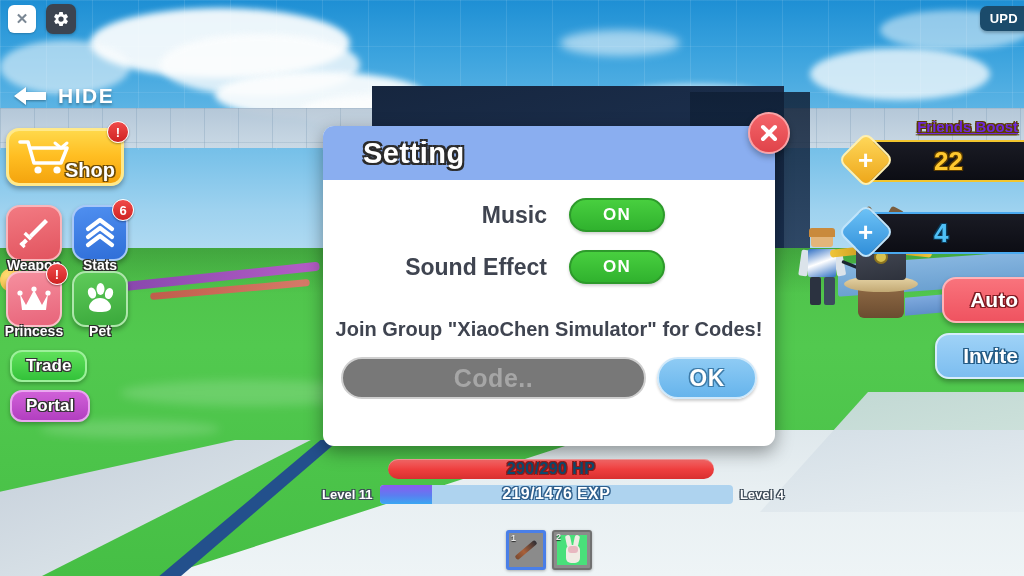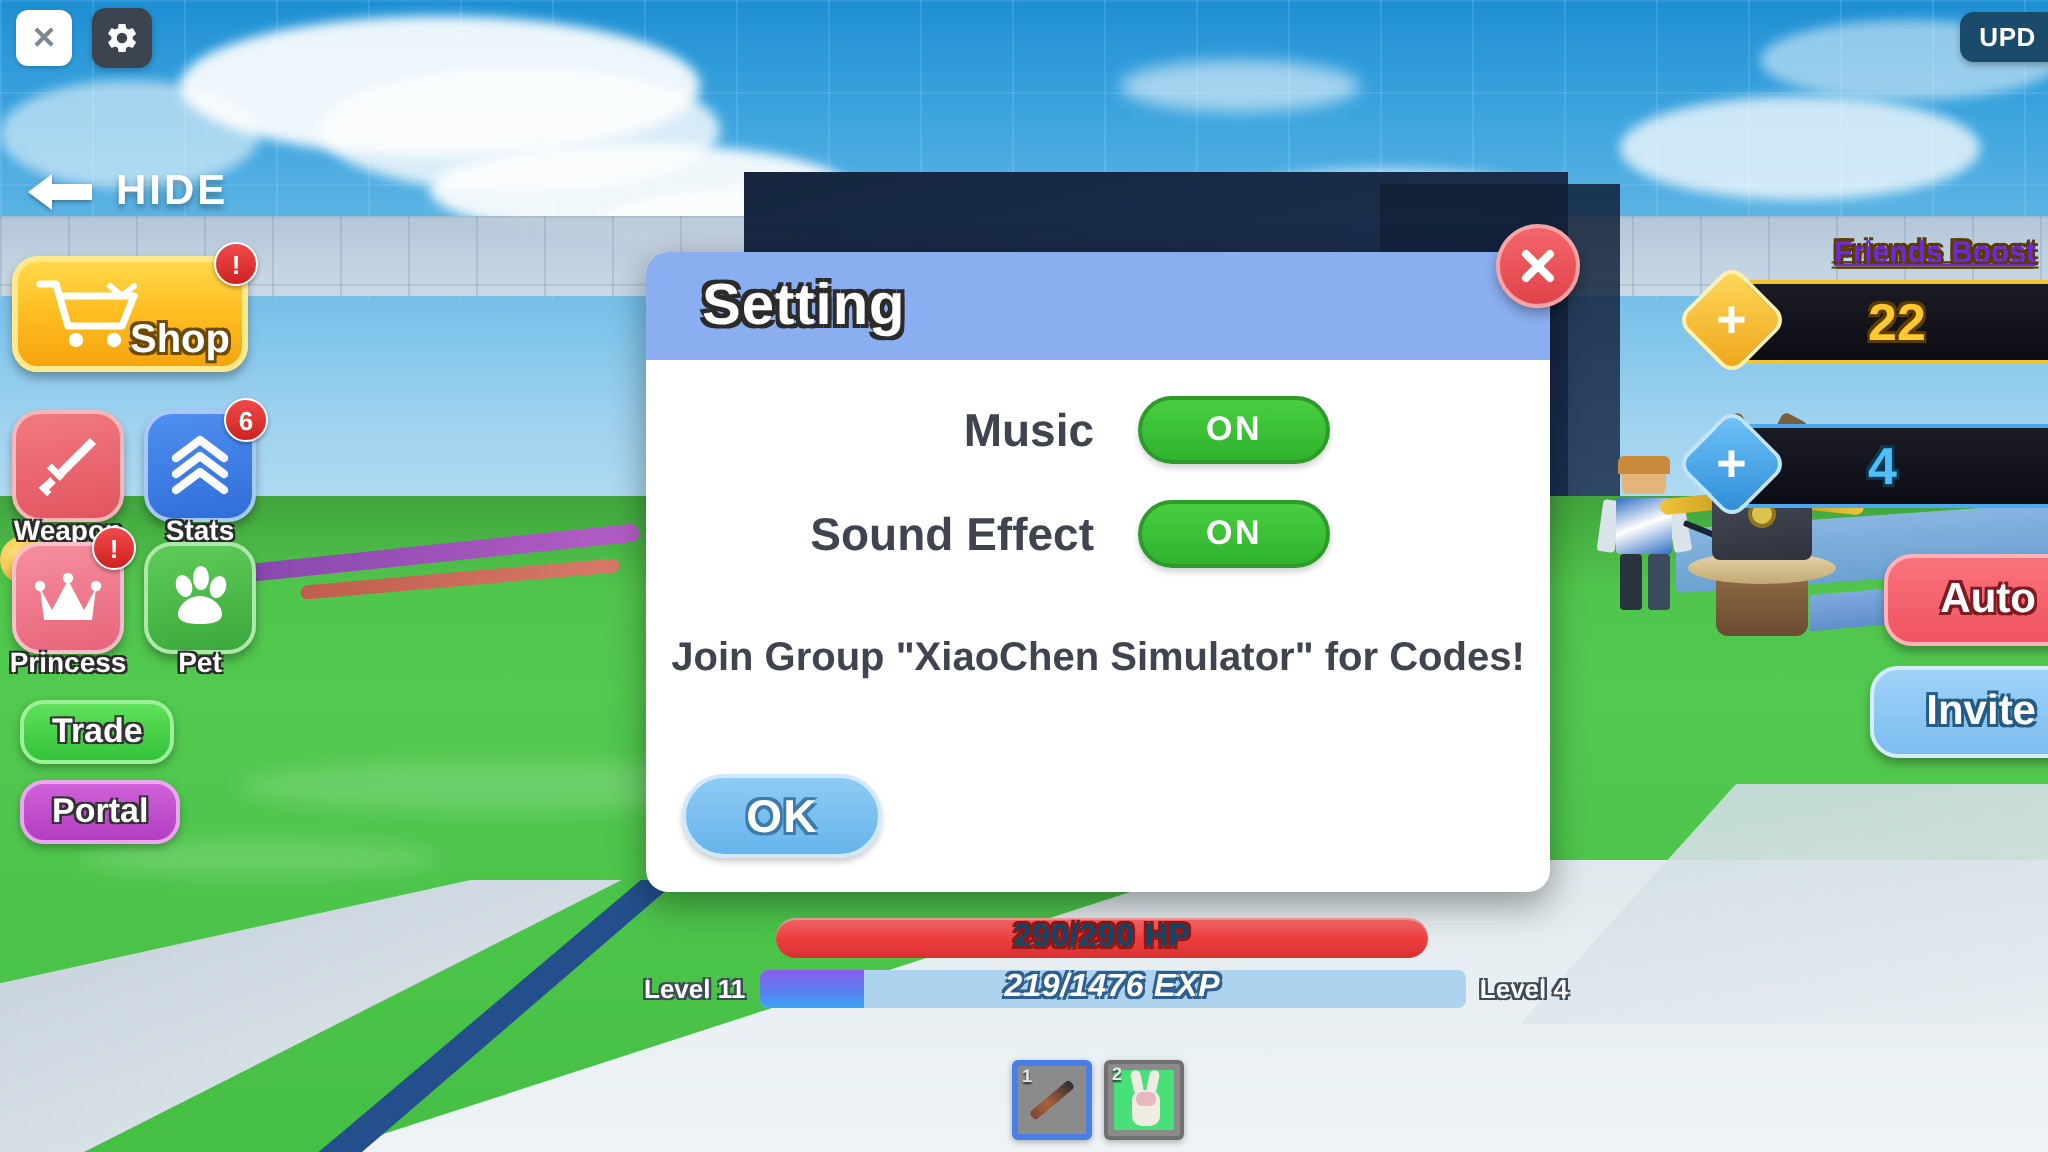--- a/index.html
+++ b/index.html
@@ -335,21 +335,20 @@
     background:#aed3ef; overflow:hidden;
   }
   .exp-fill {
     position:absolute; left:0; top:0; height:100%;
     background:linear-gradient(180deg,#8a5cf0 0%, #5b7ef0 55%, #3aa7f2 100%);
   }
   .exp-text {
     position:absolute; inset:0; display:flex; align-items:center; justify-content:center;
     color:#ffffff; font-size:16px; font-weight:700; letter-spacing:.4px;
     text-shadow:-1.3px -1.3px 0 #2f5f8c,1.3px -1.3px 0 #2f5f8c,-1.3px 1.3px 0 #2f5f8c,1.3px 1.3px 0 #2f5f8c;
-    font-style:italic;
   }
 
   .hotbar { position:absolute; left:506px; top:530px; display:flex; gap:6px; }
   .slot {
     width:40px; height:40px; border-radius:3px;
     background:#8b8b8b; position:relative; cursor:pointer;
     box-shadow:0 1px 3px rgba(0,0,0,.3);
   }
   .slot.selected { border:3px solid #4a7fe8; }
   .slot.plain { border:2px solid #707070; }
@@ -374,21 +373,21 @@
 
   
   #settings-dialog {
     position:absolute; left:323px; top:126px; width:452px; height:320px;
     background:#ffffff; border-radius:11px;
     box-shadow:0 6px 18px rgba(0,0,0,.38);
     overflow:visible;
   }
   .dlg-header {
     height:54px; background:#8aaef0; border-radius:11px 11px 0 0;
-    display:flex; align-items:center; padding-left:28px;
+    display:flex; align-items:center; padding-left:40px;
   }
   .dlg-title {
     color:#ffffff; font-size:29px; font-weight:700; letter-spacing:.5px;
     text-shadow:-2px -2px 0 #2b2b2b, 2px -2px 0 #2b2b2b,
                 -2px 2px 0 #2b2b2b, 2px 2px 0 #2b2b2b;
   }
   .dlg-close {
     position:absolute; right:-15px; top:-14px; width:42px; height:42px;
     border-radius:50%; background:linear-gradient(180deg,#f4656a,#e0434a);
     border:2px solid #f9a3a6;
@@ -429,21 +428,20 @@
     background:#787878; border:2px solid #cfcfcf;
     display:flex; align-items:center; justify-content:center; cursor:text;
   }
   .code-ph { color:#a6a6a6; font-size:25px; font-weight:700; letter-spacing:.5px; }
   .ok-btn {
     width:100px; height:42px; border-radius:21px;
     background:linear-gradient(180deg,#8ecbf4,#66b4ec);
     border:2px solid #cfe8fa;
     display:flex; align-items:center; justify-content:center; cursor:pointer;
     box-shadow:0 2px 3px rgba(0,0,0,.2);
-    margin-top:30px;
   }
   .ok-text {
     color:#ffffff; font-size:23px; font-weight:700; letter-spacing:.6px;
     text-shadow:-1.4px -1.4px 0 #3d7ba8,1.4px -1.4px 0 #3d7ba8,
                 -1.4px 1.4px 0 #3d7ba8,1.4px 1.4px 0 #3d7ba8;
   }
 </style>
 </head>
 <body>
 
@@ -669,19 +667,22 @@
     <div class="setting-row">
       <span class="setting-label">Sound Effect</span>
       <span class="toggle">
         <span class="toggle-text">ON</span>
       </span>
     </div>
 
     <div class="join-text">Join Group "XiaoChen Simulator" for Codes!</div>
 
     <div class="code-row">
+      <div class="code-input">
+        <span class="code-ph">Code..</span>
+      </div>
       <div class="ok-btn">
         <span class="ok-text">OK</span>
       </div>
     </div>
 
   </div>
 </div>
 
 </body></html>

